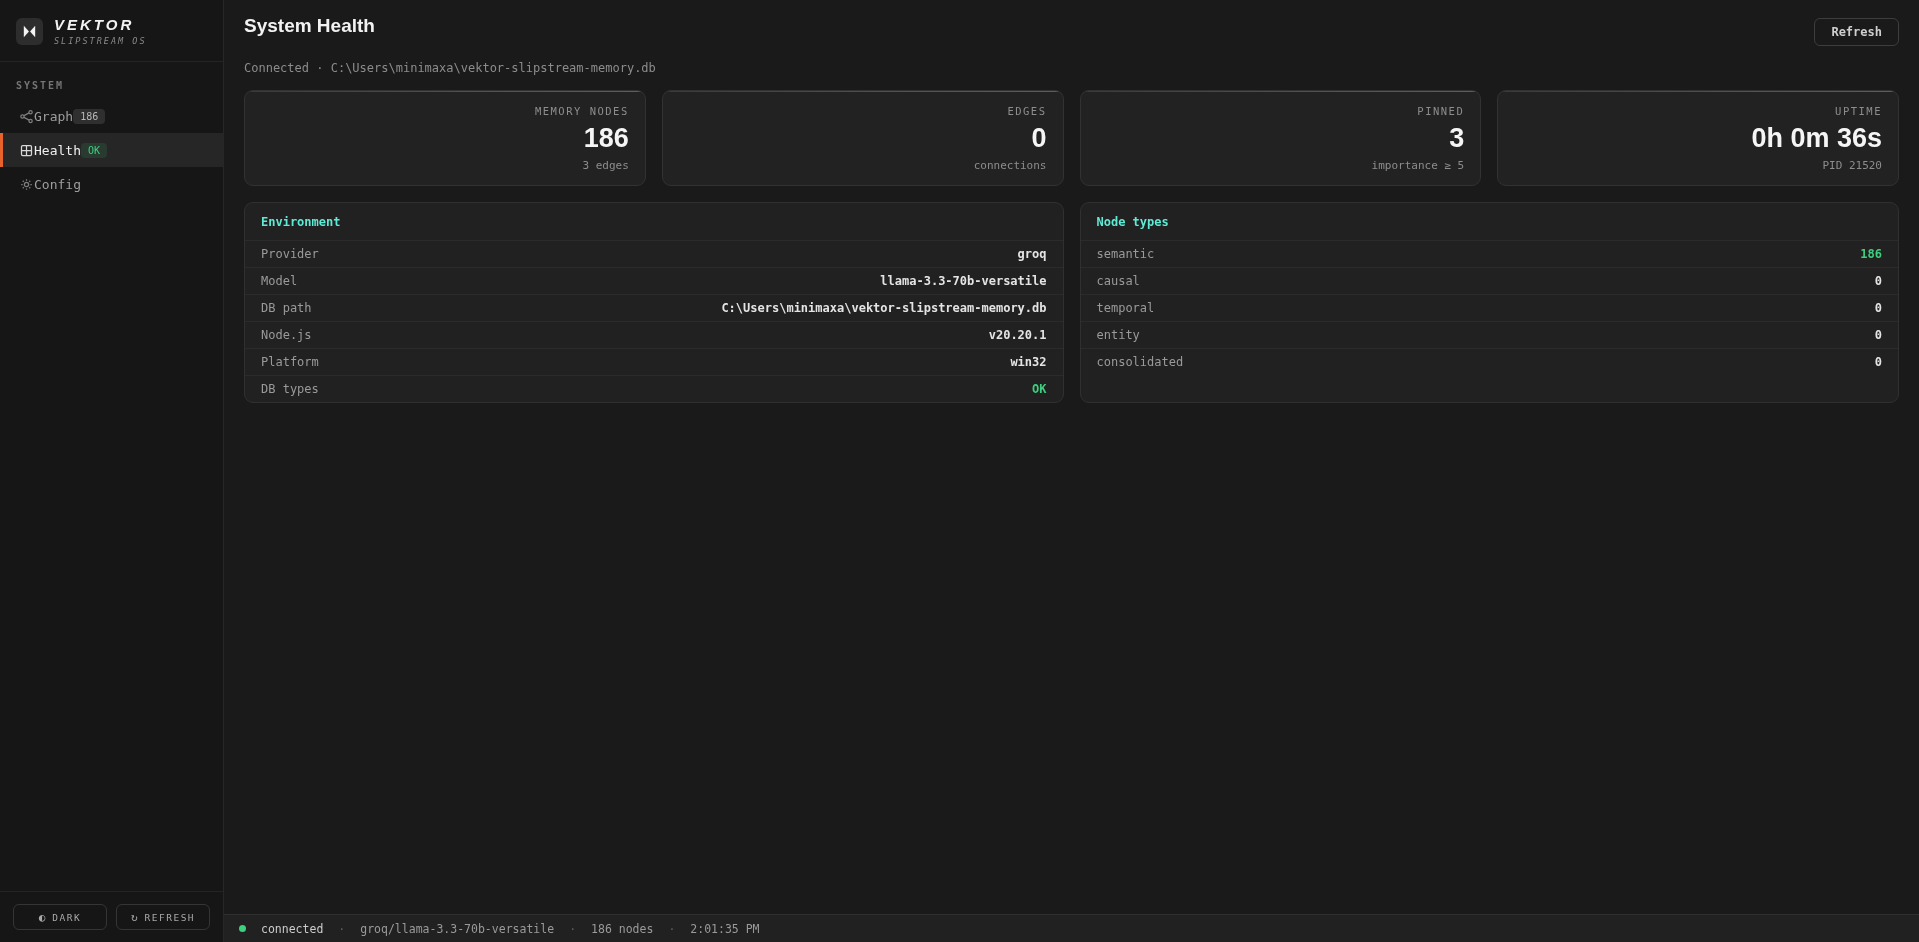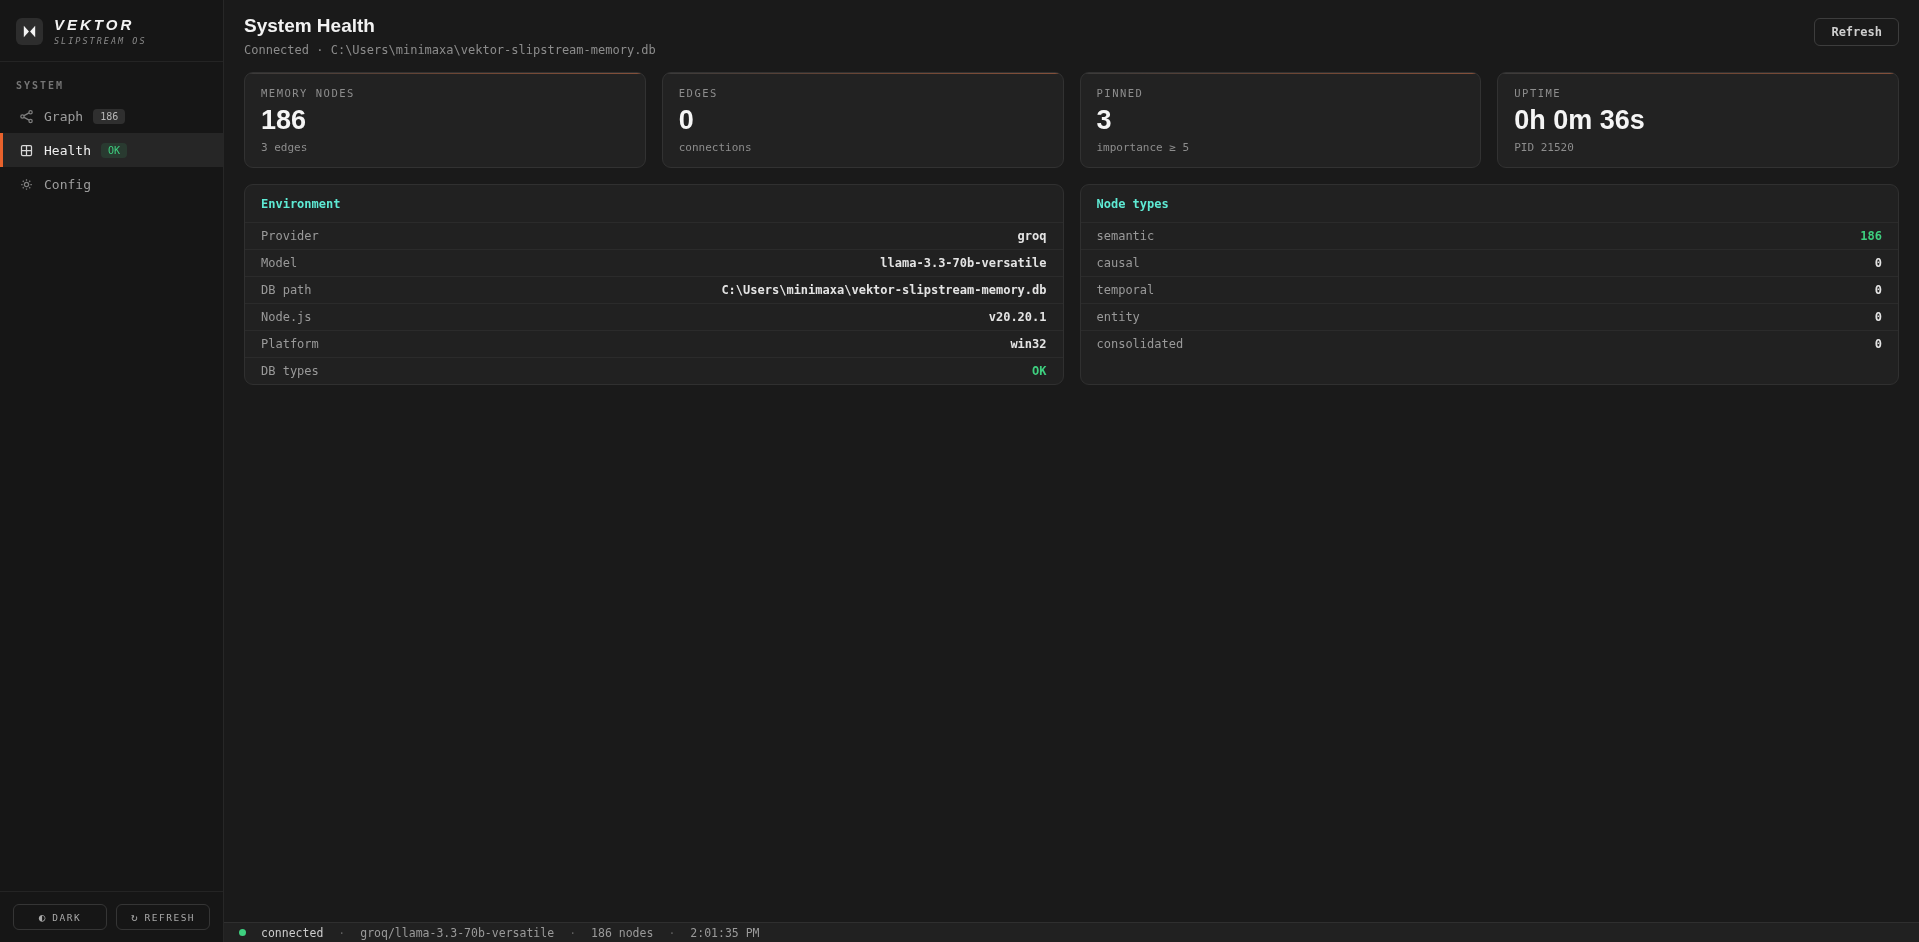--- a/index.html
+++ b/index.html
@@ -37,21 +37,21 @@
   }
   .brand-text .brand-sub {
     font-size:8.5px; letter-spacing:2px; color:#8a8a8a; margin-top:3px;
   }
   .section-label {
     margin:18px 0 8px 0; padding:0 16px;
     font-size:10px; letter-spacing:2px; color:#757575; font-weight:bold;
   }
   .nav { display:flex; flex-direction:column; }
   .nav-item {
-    display:flex; align-items:center; gap:10px;
+    display:flex; align-items:center; 
     height:34px; padding:0 16px;
     color:#9d9d9d; cursor:pointer;
     border-left:3px solid transparent;
     font-size:13px;
   }
   .nav-item .nav-icon { color:#7e7e7e; flex:none; }
   .nav-item.active {
     background:#262626; color:#efefef;
     border-left-color:#e8622c;
   }
@@ -78,40 +78,41 @@
   
   .main { flex:1; display:flex; flex-direction:column; min-width:0; }
   .main-header {
     display:flex; justify-content:space-between; align-items:flex-start;
     padding:15px 20px 15px 20px;
   }
   .page-title {
     font-family:Liberation Sans, sans-serif;
     font-weight:bold; font-size:19px; color:#f2f2f2;
   }
-  .page-subtitle { margin-top:6px; font-size:12px; color:#8c8c8c; }
+  .page-subtitle { margin-top:24px; font-size:12px; color:#8c8c8c; }
   .refresh-btn {
     margin-top:3px;
     padding:6px 16px;
     background:transparent; border:1px solid #3d3d3d; border-radius:6px;
     color:#cfcfcf; font-family:"DejaVu Sans Mono", monospace;
     font-size:12px; font-weight:bold; cursor:pointer;
   }
 
   
   .stats {
     display:grid; grid-template-columns:repeat(4,1fr); gap:16px;
     margin:0 20px;
   }
   .stat-card {
     position:relative;
     background:#222222;
     border:1px solid #323232; border-radius:9px;
     padding:14px 16px 13px 16px;
     overflow:hidden;
+    text-align:right;
   }
   .stat-card::before {
     content:""; position:absolute; top:0; left:0; right:0; height:1px;
     background:linear-gradient(90deg,#3a3a3a 0%, #6e4634 55%, #84503a 100%);
   }
   .stat-label { font-size:10.5px; letter-spacing:1.5px; color:#8d8d8d; }
   .stat-value {
     font-family:"Liberation Sans", sans-serif;
     font-weight:bold; font-size:27px; color:#f5f5f5;
     margin:8px 0 7px 0; line-height:1;
@@ -137,21 +138,21 @@
     padding:6px 16px; border-top:1px solid #2b2b2b;
     min-height:26px;
   }
   .kv-label { color:#9a9a9a; font-size:12px; }
   .kv-value { color:#e4e4e4; font-size:12px; font-weight:bold; text-align:right; }
   .kv-value.green { color:#3ecf7f; }
 
   
   .main-spacer { flex:1; }
   .statusbar {
-    height:20px;
+    height:28px;
     background:#212121; border-top:1px solid #2f2f2f;
     display:flex; align-items:center; gap:15px;
     padding:0 15px; font-size:11.5px; color:#9a9a9a;text-align:center;
   }
   .status-dot { width:7px; height:7px; border-radius:50%; background:#3ecf7f; flex:none; }
   .status-connected { color:#cccccc; }
   .status-sep { color:#5e5e5e; }
 </style>
 </head>
 <body>

